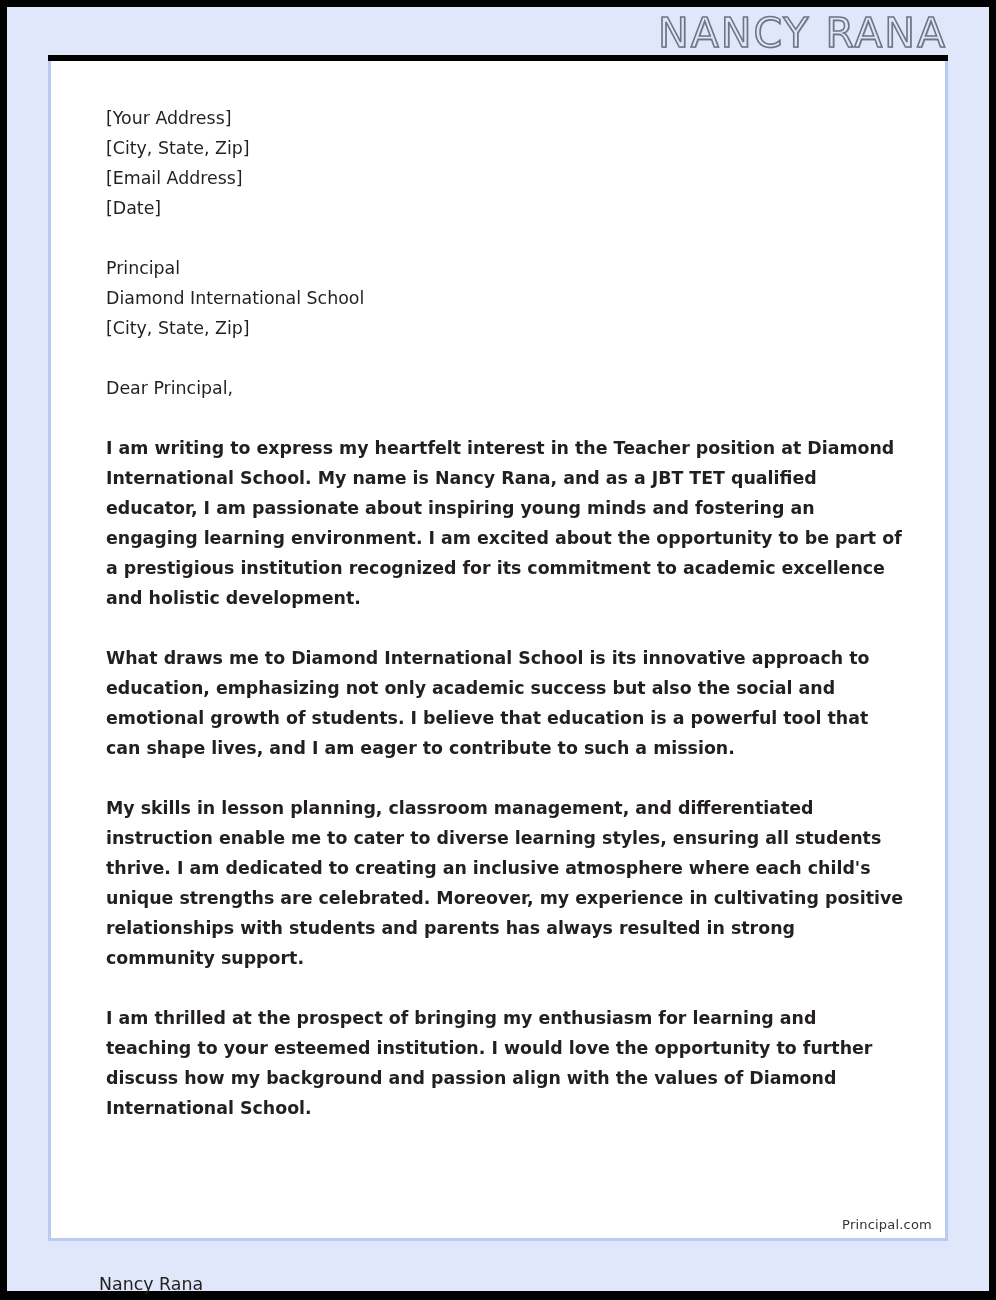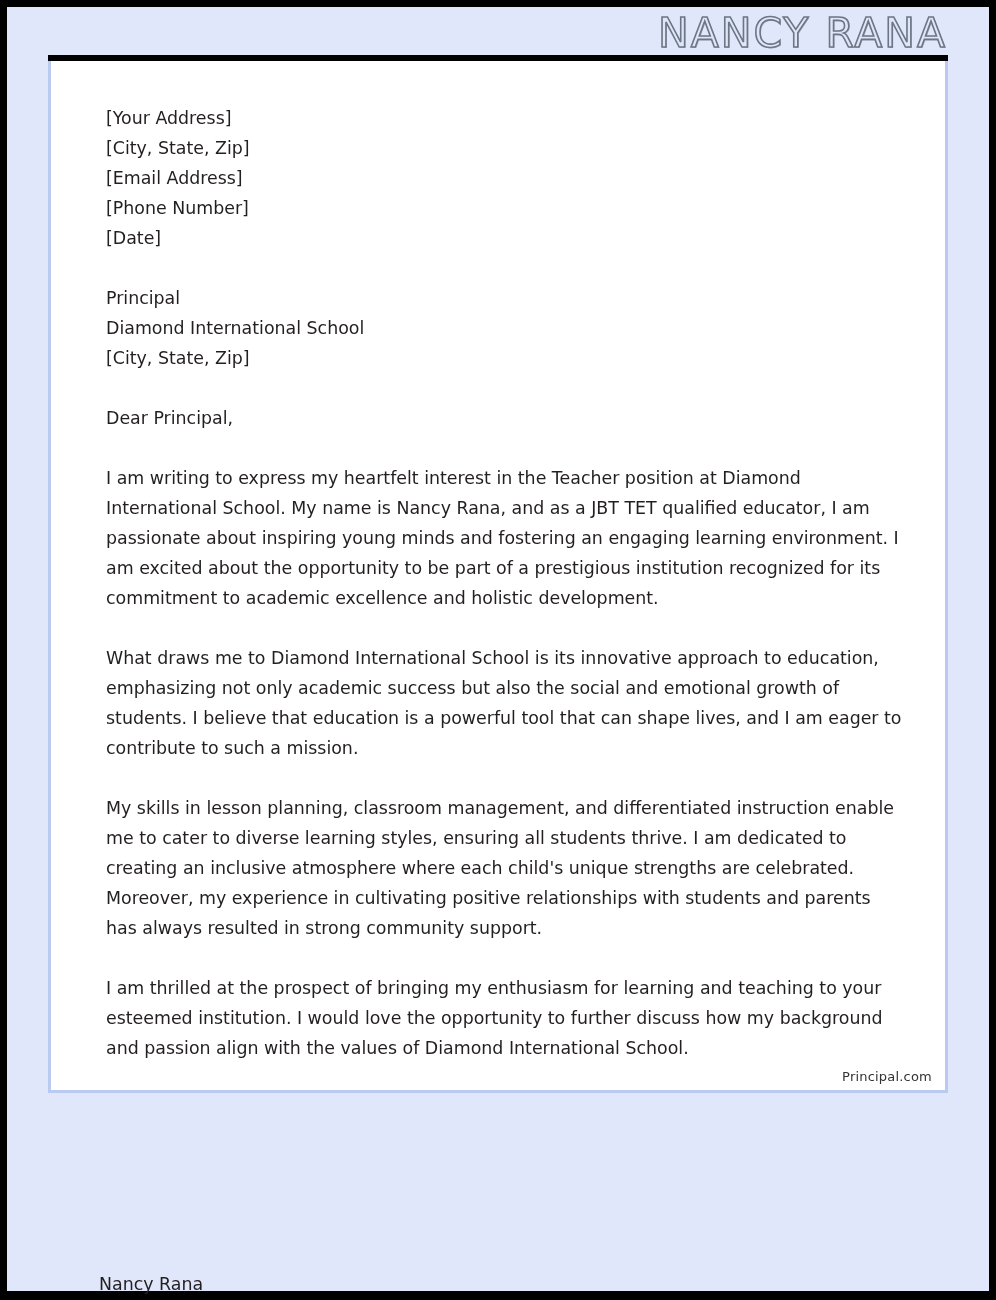--- a/index.html
+++ b/index.html
@@ -59,21 +59,21 @@
     height: 6px;
     background: #000000;
   }
 
   
   .letter-card {
     position: absolute;
     left: 41px;
     top: 54px;
     width: 900px;
-    height: 1032px;
+    height: 1180px;
     background: #ffffff;
     border-left: 3px solid #b9cbf0;
     border-right: 3px solid #b9cbf0;
     border-bottom: 3px solid #b9cbf0;
     box-sizing: border-box;
     overflow: hidden;
   }
 
   .letter-body {
     position: absolute;
@@ -90,20 +90,21 @@
   }
   .block:last-child {
     margin-bottom: 0;
   }
   .line {
     white-space: pre-wrap;
   }
   p.para {
     margin: 0 0 30px 0;
     text-align: left;
+    font-weight: bold;
   }
 
   
   .watermark {
     position: absolute;
     right: 13px;
     bottom: 6px;
     font-size: 13px;
     color: #333333;
     letter-spacing: 0.2px;
@@ -132,21 +133,20 @@
   <div class="card-top-rule"></div>
 
   <div class="letter-card">
 
     <div class="letter-body">
 
       <div class="block">
         <div class="line">[Your Address]</div>
         <div class="line">[City, State, Zip]</div>
         <div class="line">[Email Address]</div>
-        <div class="line">[Phone Number]</div>
         <div class="line">[Date]</div>
       </div>
 
       <div class="block">
         <div class="line">Principal</div>
         <div class="line">Diamond International School</div>
         <div class="line">[City, State, Zip]</div>
       </div>
 
       <div class="block">

